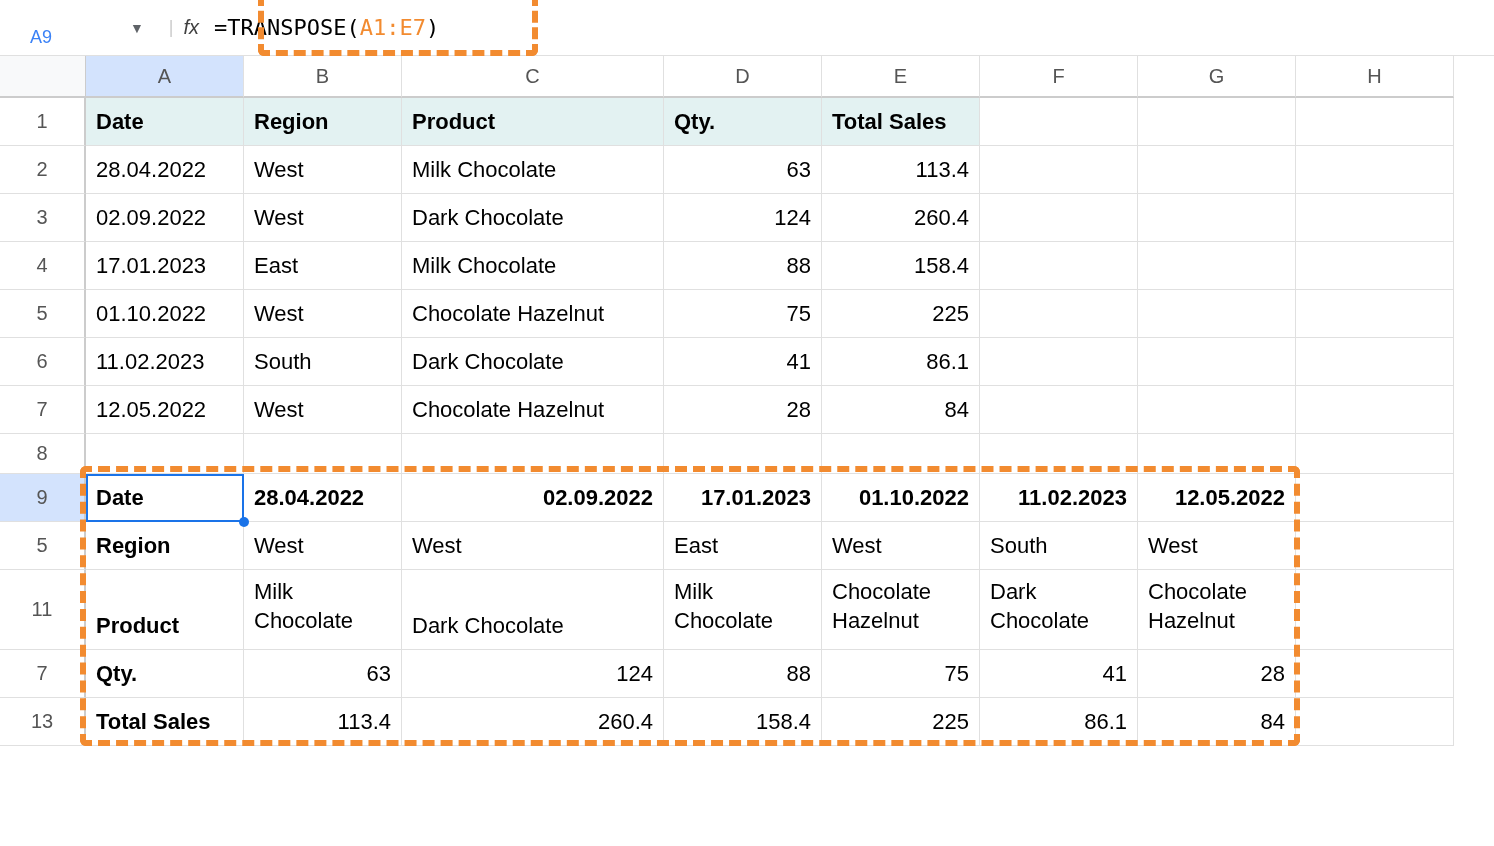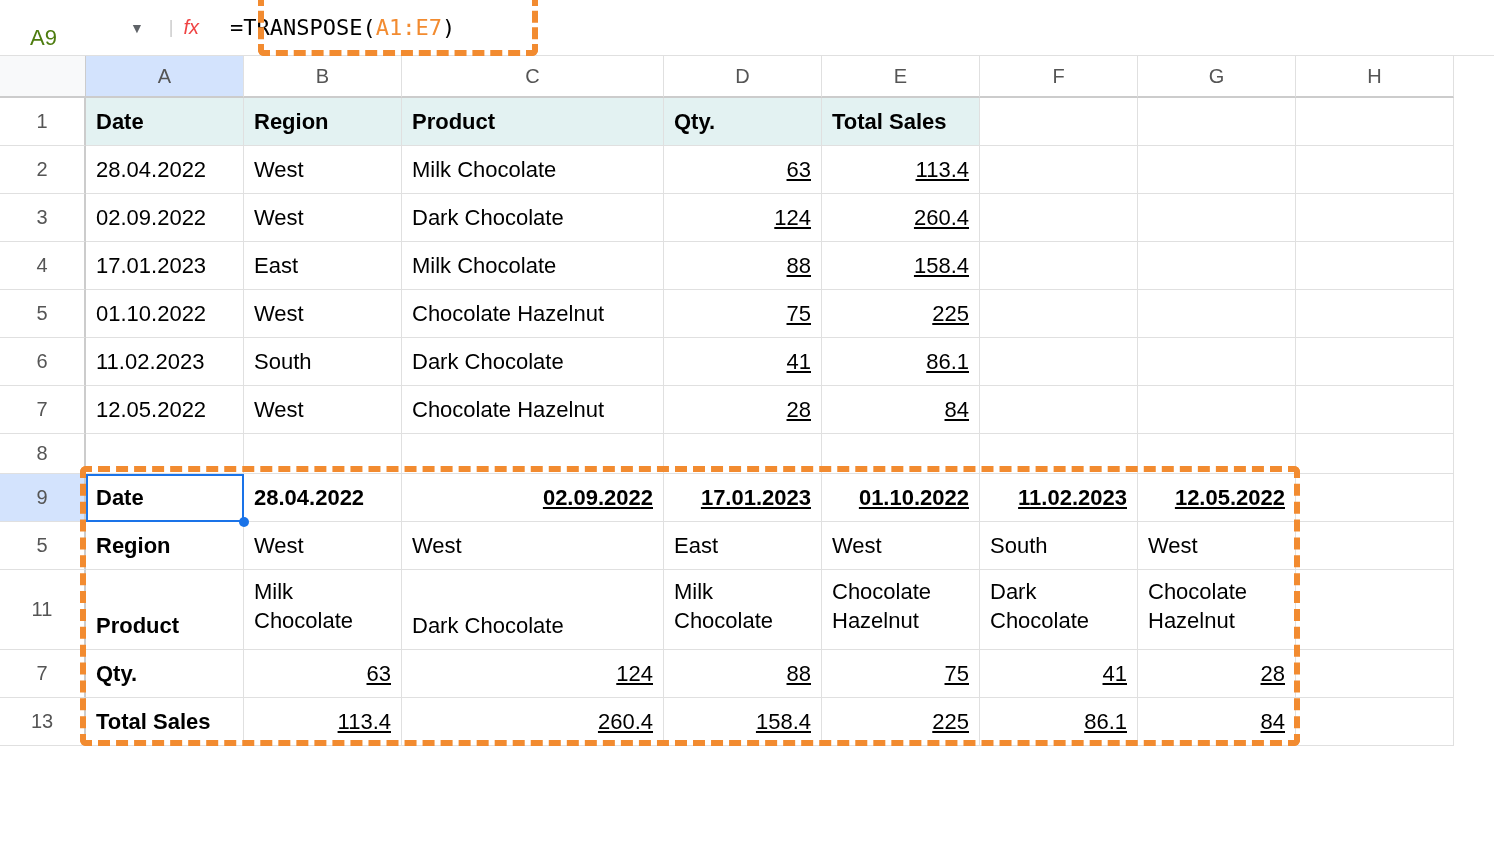--- a/index.html
+++ b/index.html
@@ -18,39 +18,39 @@
   
   .formula-bar {
     display: flex;
     align-items: center;
     height: 56px;
     border-bottom: 1px solid #e0e0e0;
     padding: 0 10px;
   }
   .name-box {
     width: 120px;
-    font-size: 22px;
-    color: #4d7c0f;
+    font-size: 18px;
+    color: #3b82f6;
     padding-left: 20px;
     margin-top: 20px;
   }
   .dropdown-arrow {
     color: #5f6368;
     font-size: 14px;
     margin-right: 15px;
   }
   .divider {
     color: #ccc;
     margin: 0 10px;
     font-size: 18px;
   }
   .fx-label {
     font-style: italic;
-    color: #ef4444;
-    margin-right: 31px;
+    color: #404040;
+    margin-right: 15px;
     font-size: 20px;
   }
   .formula-content {
     font-family: 'Consolas', monospace;
     font-size: 22px;
     color: #000;
     text-align: center;
   }
   .formula-content .orange {
     color: #f28b30;
@@ -117,21 +117,20 @@
   }
   .cell.header-cell {
     background: #e3f2f2;
     font-weight: bold;
   }
   .cell.bold {
     font-weight: bold;
   }
   .cell.right {
     justify-content: flex-end;
-    text-decoration: underline;
   }
   .cell.wrap {
     white-space: normal;
     line-height: 1.3;
     align-items: flex-start;
     padding-top: 8px;
   }
   .cell.wrap.bottom {
     align-items: flex-end;
     padding-bottom: 8px;

